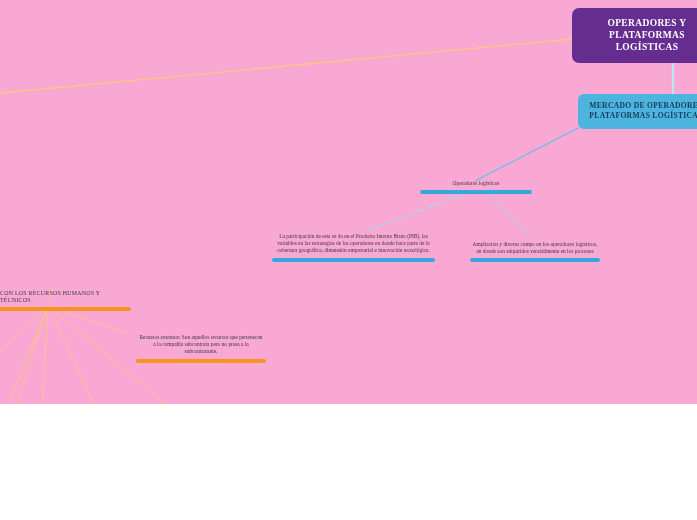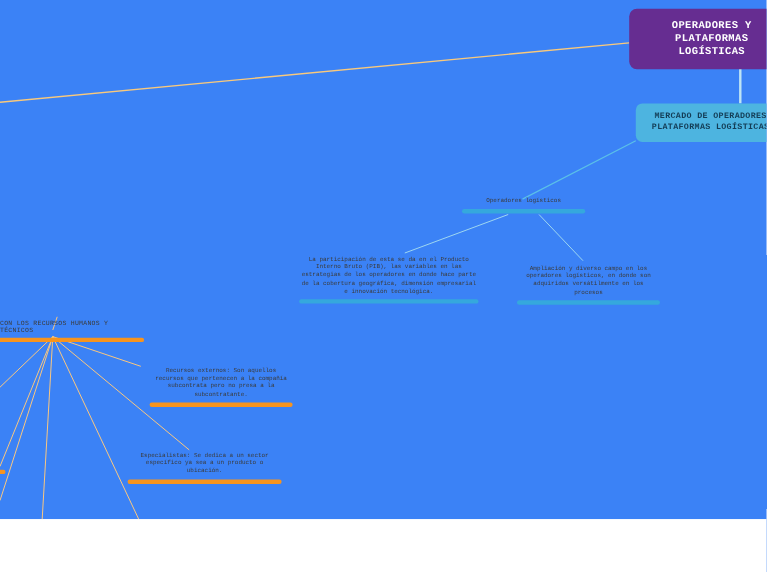--- a/index.html
+++ b/index.html
@@ -3,24 +3,24 @@
 <meta charset="utf-8">
 <style>
   html, body {
     margin: 0;
     padding: 0;
     background: #ffffff;
   }
   #canvas {
     position: relative;
     width: 697px;
-    height: 472px;
-    background: #3b82f6;
+    height: 404px;
+    background: #f9a8d4;
     overflow: hidden;
-    font-family: Liberation Mono, monospace;
+    font-family: Liberation Serif, serif;
   }
   svg.connectors {
     position: absolute;
     left: 0;
     top: 0;
     width: 697px;
     height: 520px;
     pointer-events: none;
   }
   

